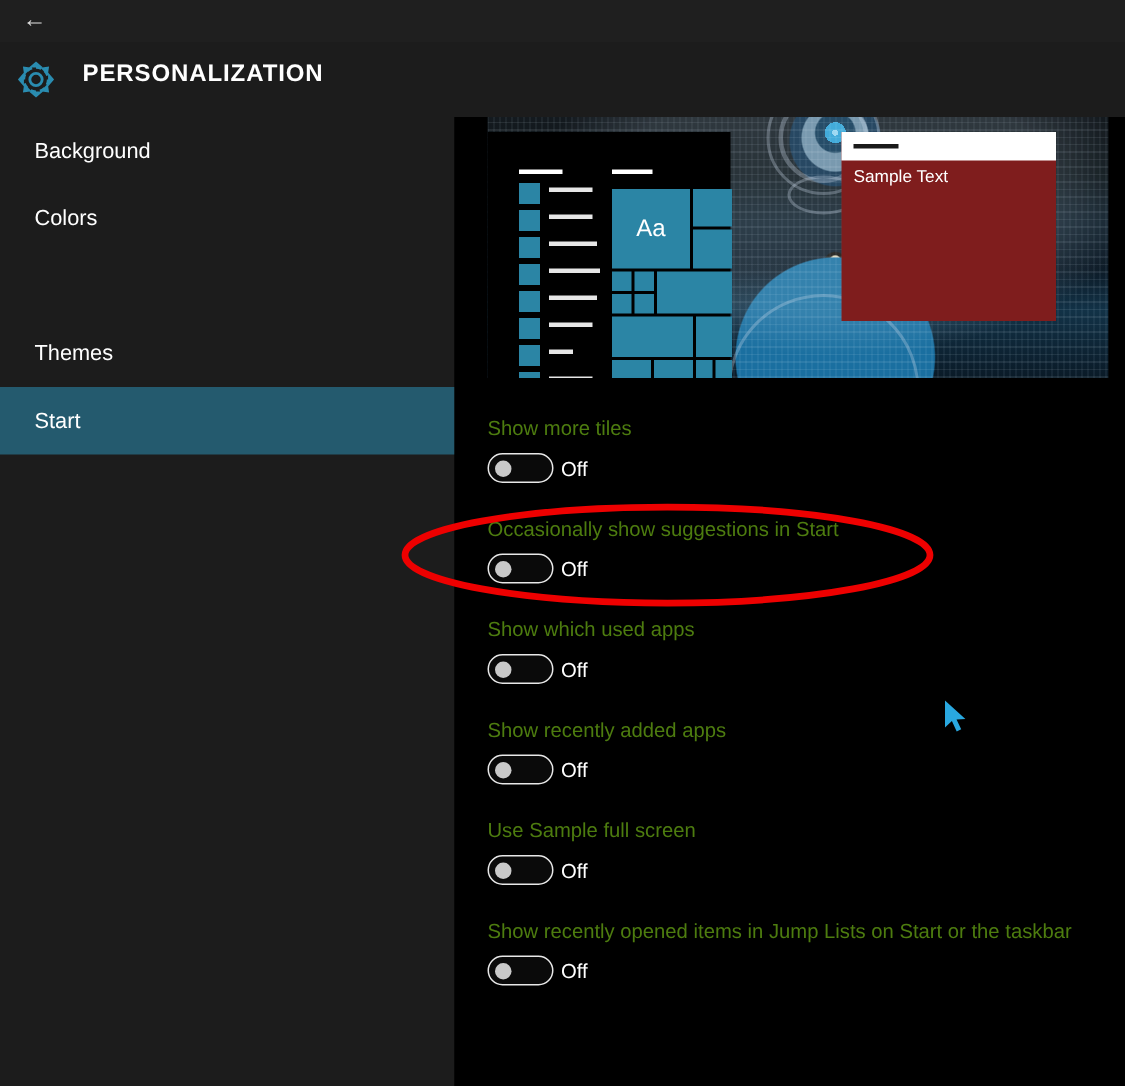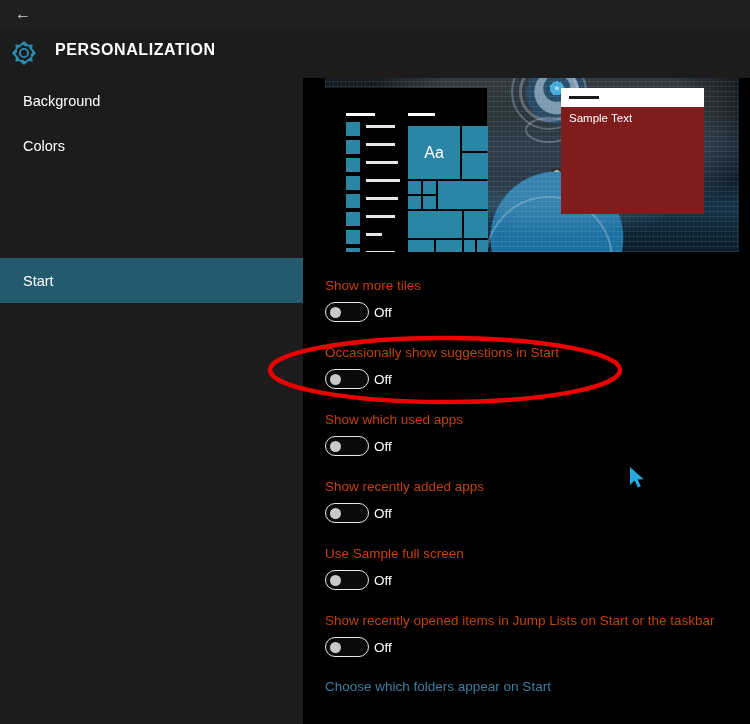--- a/index.html
+++ b/index.html
@@ -89,21 +89,21 @@
   .tilehair { position: absolute; left: 83px; top: 25px; width: 27px; height: 3px; background: #ffffff; }
   .aa { position: absolute; left: 0; top: 0; width: 52px; height: 53px; display: flex; align-items: center; justify-content: center; color: #fff; font-size: 16px; }
 
   .samplewin { position: absolute; left: 236px; top: 10px; width: 143px; height: 126px; background: #7f1d1d; }
   .sw-title { position: absolute; left: 0; top: 0; width: 143px; height: 19px; background: #ffffff; }
   .sw-bar { position: absolute; left: 8px; top: 8px; width: 30px; height: 3px; background: #1a1a1a; }
   .sw-text { position: absolute; left: 8px; top: 24px; color: #ffffff; font-size: 11.5px; }
 
   
   .setting { position: absolute; left: 22px; width: 420px; }
-  .setting-label { color: #c2410c; font-size: 13.5px; white-space: nowrap; }
+  .setting-label { color: #4d7c0f; font-size: 13.5px; white-space: nowrap; }
   .toggle-row { display: flex; align-items: center; margin-top: 9px; }
   .switch {
     width: 44px; height: 20px; border: 1px solid #e8e8e8; border-radius: 10px;
     background: #0a0a0a; position: relative; flex: 0 0 auto;
   }
   .knob { position: absolute; left: 4px; top: 4px; width: 11px; height: 11px; border-radius: 50%; background: #c9c9c9; }
   .toggle-state { color: #ffffff; font-size: 13.5px; margin-left: 5px; }
 
   .folders-link { position: absolute; left: 22px; color: #3c7d9f; font-size: 13.5px; }
 
@@ -140,20 +140,23 @@
   </div>
   <div class="page-title">PERSONALIZATION</div>
 
   <div class="sidebar">
     <div class="nav-item" style="top:0px">
         <span>Background</span>
       </div>
     <div class="nav-item" style="top:45px">
         <span>Colors</span>
       </div>
+    <div class="nav-item" style="top:135px">
+        <span>Themes</span>
+      </div>
     <div class="nav-item selected" style="top:180px">
         <span>Start</span>
       </div>
   </div>
 
   <div class="main">
 
     <div class="preview">
       <div class="wallpaper"></div>
       <div class="wp-tex"></div>
@@ -273,21 +276,20 @@
     <div class="setting" style="top:535px">
       <div class="setting-label">Show recently opened items in Jump Lists on Start or the taskbar</div>
       <div class="toggle-row">
         <div class="switch">
             <div class="knob"></div>
           </div>
         <div class="toggle-state">Off</div>
       </div>
     </div>
 
-    <div class="folders-link" style="top:601px">Choose which folders appear on Start</div>
   </div>
 
   <svg class="annot" viewBox="0 0 750 724">
     <ellipse cx="445" cy="370" rx="175" ry="32" fill="none" stroke="#ee0000" stroke-width="4.5"></ellipse>
   </svg>
 
   <svg class="cursor" style="left:628px;top:466px" width="22" height="26" viewBox="0 0 22 26">
     <path d="M2 1 L2 19 L6.6 14.6 L9.8 21.6 L12.8 20.2 L9.7 13.6 L15.6 13.3 Z" fill="#29a8e0"></path>
   </svg>
 

